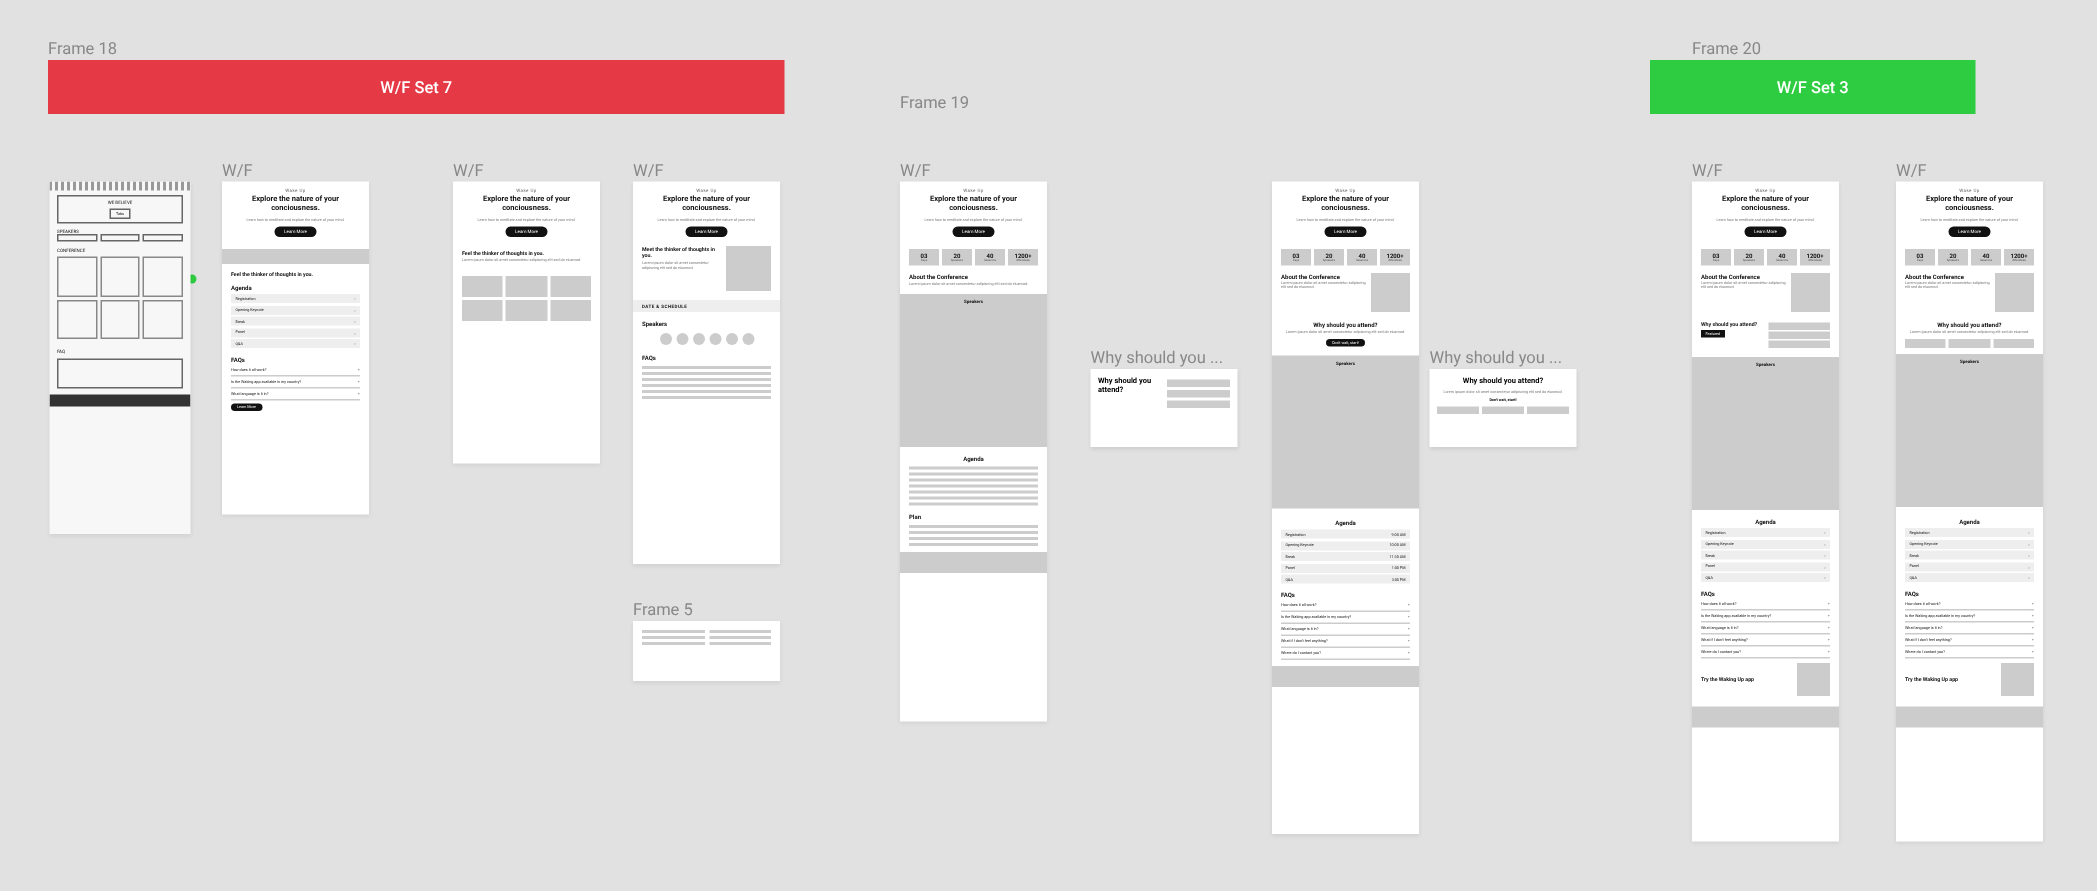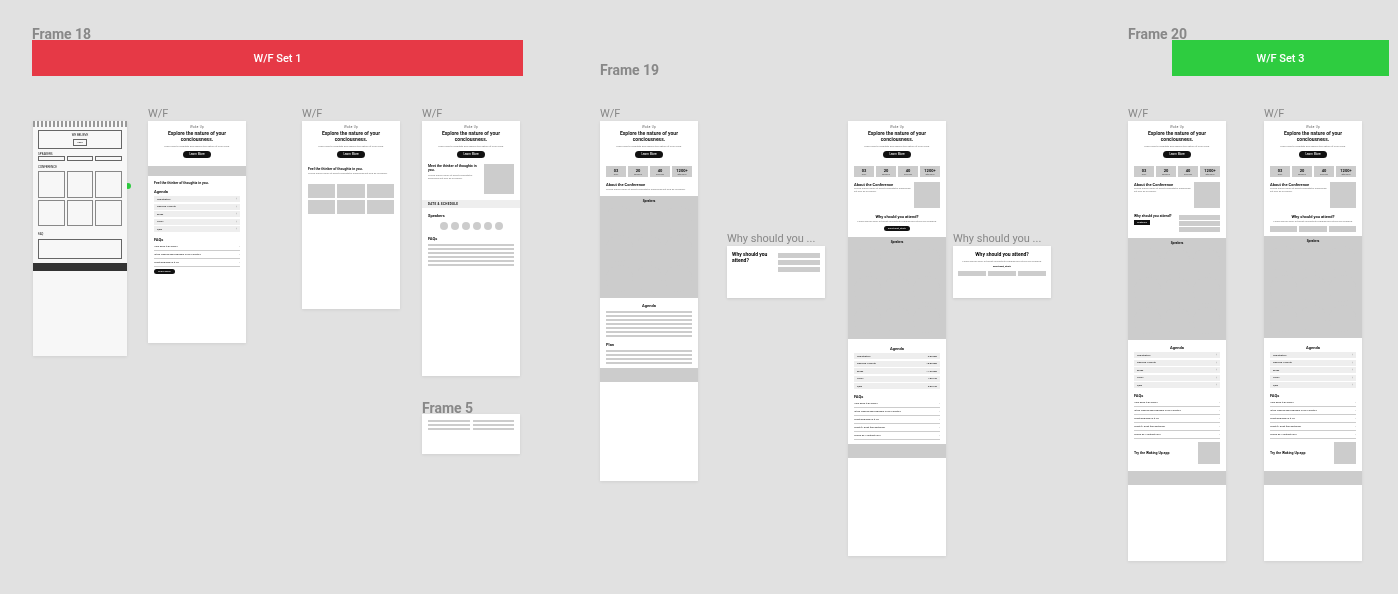--- a/index.html
+++ b/index.html
@@ -8,23 +8,23 @@
     font-family: -apple-system, BlinkMacSystemFont, "Segoe UI", Roboto, sans-serif;
     width: 1398px;
     height: 594px;
     overflow: hidden;
     position: relative;
   }
   .canvas { position: relative; width: 100%; height: 100%; }
 
   .frame-label {
     position: absolute;
-    font-size: 14px;
+    font-size: 11px;
     color: #888;
-    font-weight: 700;
+    font-weight: 400;
   }
   .wf-label {
     position: absolute;
     font-size: 11px;
     color: #888;
     font-weight: 400;
   }
   .header-bar {
     position: absolute;
     height: 36px;
@@ -101,23 +101,23 @@
 </head>
 <body>
 
 <div class="canvas">
 
   <div class="frame-label" style="left:32px;top:26px;">Frame 18</div>
   <div class="frame-label" style="left:600px;top:26px;margin-top:36px;">Frame 19</div>
   <div class="frame-label" style="left:1128px;top:26px;">Frame 20</div>
 
   <div class="header-bar header-red" style="left:32px;top:40px;width:491px;">
-      <span>W/F Set 1</span>
-    </div>
-  <div class="header-bar header-green" style="left:1172px;top:40px;width:217px;">
+      <span>W/F Set 7</span>
+    </div>
+  <div class="header-bar header-green" style="left:1100px;top:40px;width:217px;">
       <span>W/F Set 3</span>
     </div>
 
   <div class="green-dot" style="left:125px;top:183px;"></div>
 
   <div class="card sketch" style="left:33px;top:121px;width:94px;height:235px;">
     <div class="spiral"></div>
     <div class="box" style="text-align:center;">
       <div>WE BELIEVE</div>
       <div style="border:1px solid #666;display:inline-block;padding:1px 3px;margin-top:2px;font-size:2.5px;">Tabs</div>

